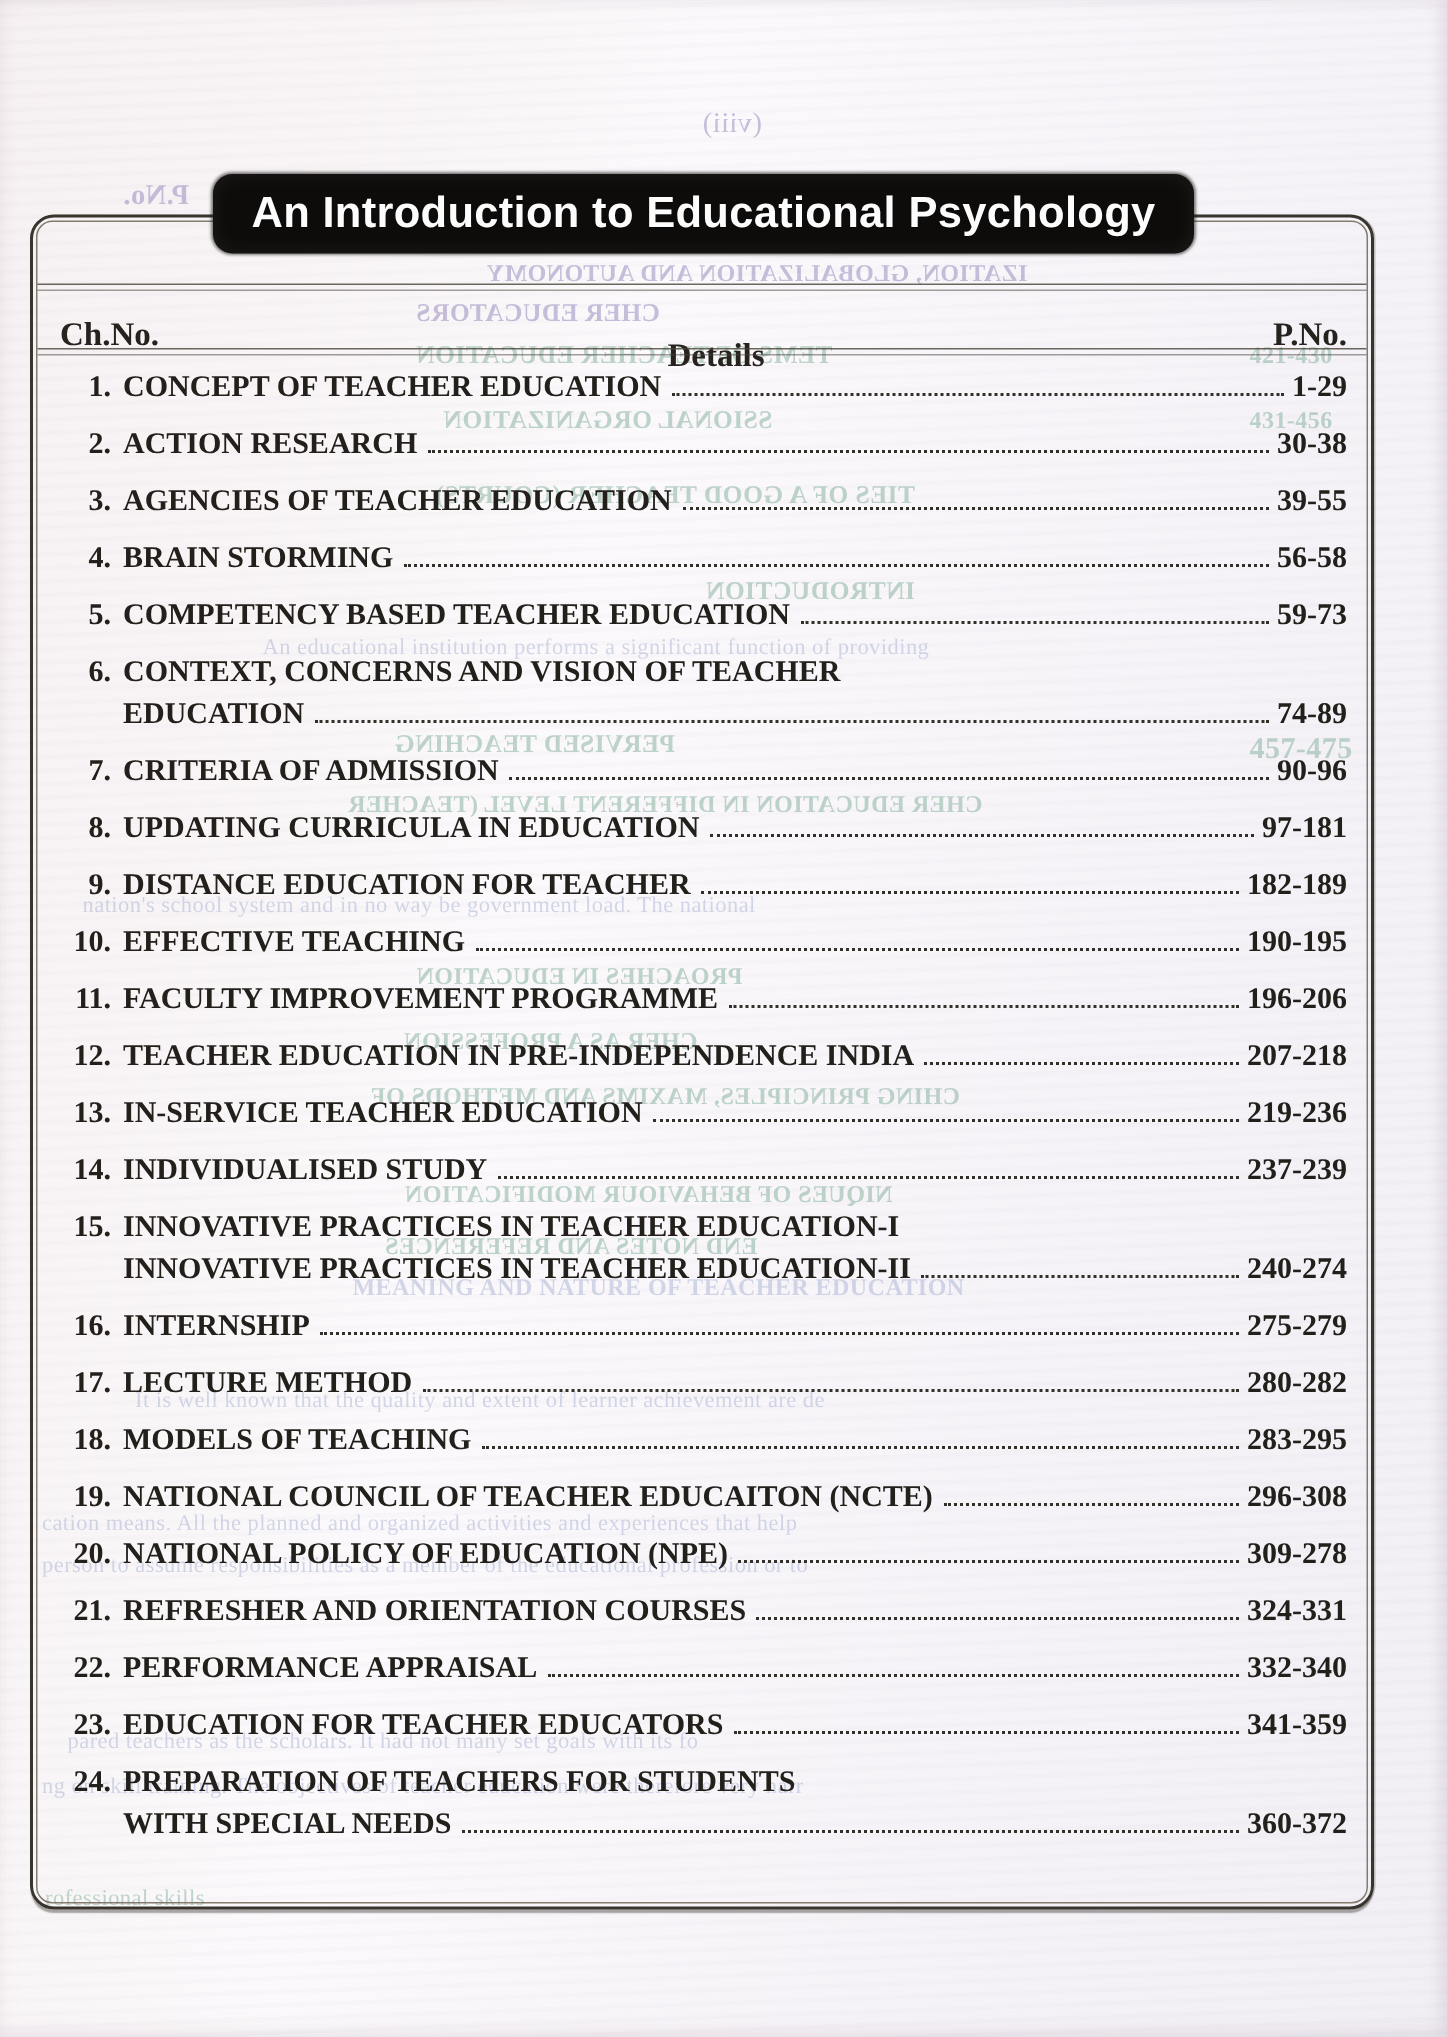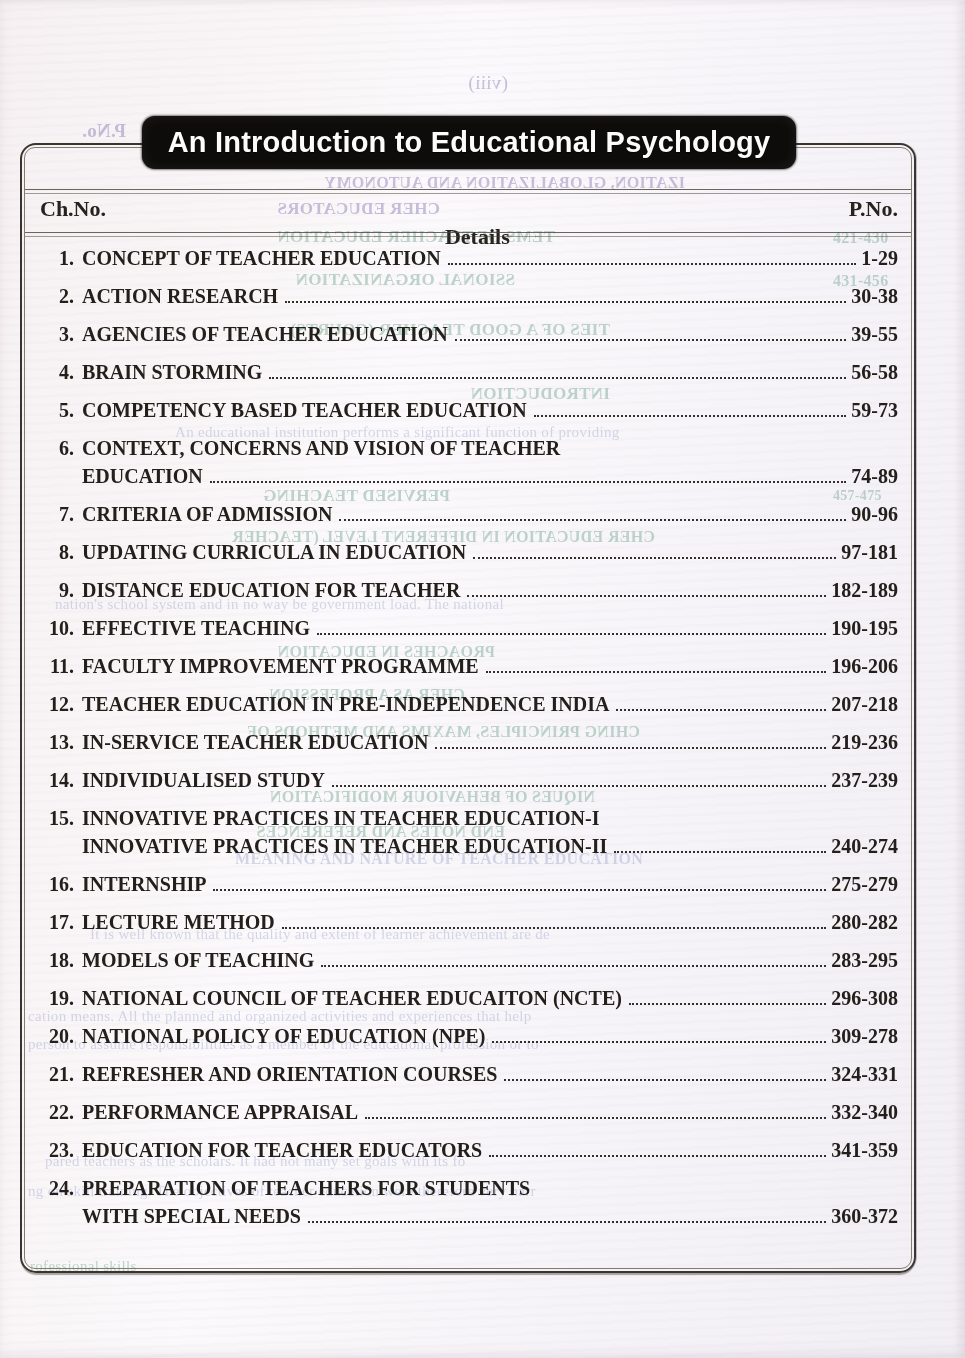--- a/index.html
+++ b/index.html
@@ -62,21 +62,21 @@
   }
 
   
   .rule{position:absolute;left:3px;right:3px;height:3px;
     border-top:1px solid rgba(72,66,56,.8);
     border-bottom:1px solid rgba(72,66,56,.5);}
   .rule.r1{top:44px;}
   .rule.r2{top:87px;}
   .header-row{
     position:absolute;top:51px;left:18px;right:16px;
-    display:flex;align-items:flex-start;
+    display:flex;align-items:center;
     font-weight:bold;font-size:22px;color:#26231f;
   }
   .header-row .mid{flex:1;text-align:center;margin-top:28px;}
 
   
   .toc{position:absolute;top:99px;left:14px;right:16px;bottom:6px;color:#23201c;}
   .toc-row{display:grid;grid-template-columns:46px 1fr;margin-bottom:10px;}
   .toc-num{
     text-align:right;padding-right:8px;
     font-weight:bold;font-size:20px;line-height:28px;
@@ -98,21 +98,21 @@
       <div class="bleed purple mir bold" style="left: 185px; top: 174px; width: 500px; font-size: 16px;">IZATION, GLOBALIZATION AND AUTONOMY</div>
       <div class="bleed purple mir bold" style="left: 150px; top: 199px; width: 290px; font-size: 17px;">CHER EDUCATORS</div>
       <div class="bleed teal mir bold" style="left: 125px; top: 227px; width: 430px; font-size: 17px;">TEMS OF TEACHER EDUCATION</div>
       <div class="bleed teal bold" style="left: 833px; top: 229px; width: 80px; font-size: 16px;">421-430</div>
       <div class="bleed teal mir bold" style="left: 125px; top: 270px; width: 390px; font-size: 17px;">SSIONAL ORGANIZATION</div>
       <div class="bleed teal bold" style="left: 833px; top: 272px; width: 80px; font-size: 16px;">431-456</div>
       <div class="bleed teal mir bold" style="left: 110px; top: 320px; width: 500px; font-size: 17px;">TIES OF A GOOD TEACHER (COURTS)</div>
       <div class="bleed teal mir bold" style="left: 330px; top: 384px; width: 280px; font-size: 17px;">INTRODUCTION</div>
       <div class="bleed blue" style="left: 175px; top: 424px; width: 620px; font-size: 15px;">An educational institution performs a significant function of providing</div>
       <div class="bleed teal mir bold" style="left: 120px; top: 486px; width: 330px; font-size: 17px;">PERVISED TEACHING</div>
-      <div class="bleed teal bold" style="left: 833px; top: 488px; width: 80px; font-size: 14px;">457-475</div>
+      <div class="bleed teal bold" style="left: 833px; top: 488px; width: 80px; font-size: 20px;">457-475</div>
       <div class="bleed teal mir bold" style="left: 95px; top: 528px; width: 560px; font-size: 16px;">CHER EDUCATION IN DIFFERENT LEVEL (TEACHER</div>
       <div class="bleed blue" style="left: 55px; top: 596px; width: 660px; font-size: 15px;">nation's school system and in no way be government load. The national</div>
       <div class="bleed teal mir bold" style="left: 115px; top: 643px; width: 380px; font-size: 16px;">PROACHES IN EDUCATION</div>
       <div class="bleed teal mir bold" style="left: 105px; top: 686px; width: 360px; font-size: 16px;">CHER AS A PROFESSION</div>
       <div class="bleed teal mir bold" style="left: 100px; top: 723px; width: 540px; font-size: 16px;">CHING PRINCIPLES, MAXIMS AND METHODS OF</div>
       <div class="bleed teal mir bold" style="left: 95px; top: 788px; width: 500px; font-size: 16px;">NIQUES OF BEHAVIOUR MODIFICATION</div>
       <div class="bleed teal mir bold" style="left: 85px; top: 823px; width: 420px; font-size: 16px;">END NOTES AND REFERENCES</div>
       <div class="bleed blue" style="left: 90px; top: 926px; width: 700px; font-size: 15px;">It is well known that the quality and extent of learner achievement are de</div>
       <div class="bleed blue bold" style="left: 235px; top: 850px; width: 560px; font-size: 16px;">MEANING AND NATURE OF TEACHER EDUCATION</div>
       <div class="bleed blue" style="left: 28px; top: 1008px; width: 780px; font-size: 15px;">cation means. All the planned and organized activities and experiences that help</div>

